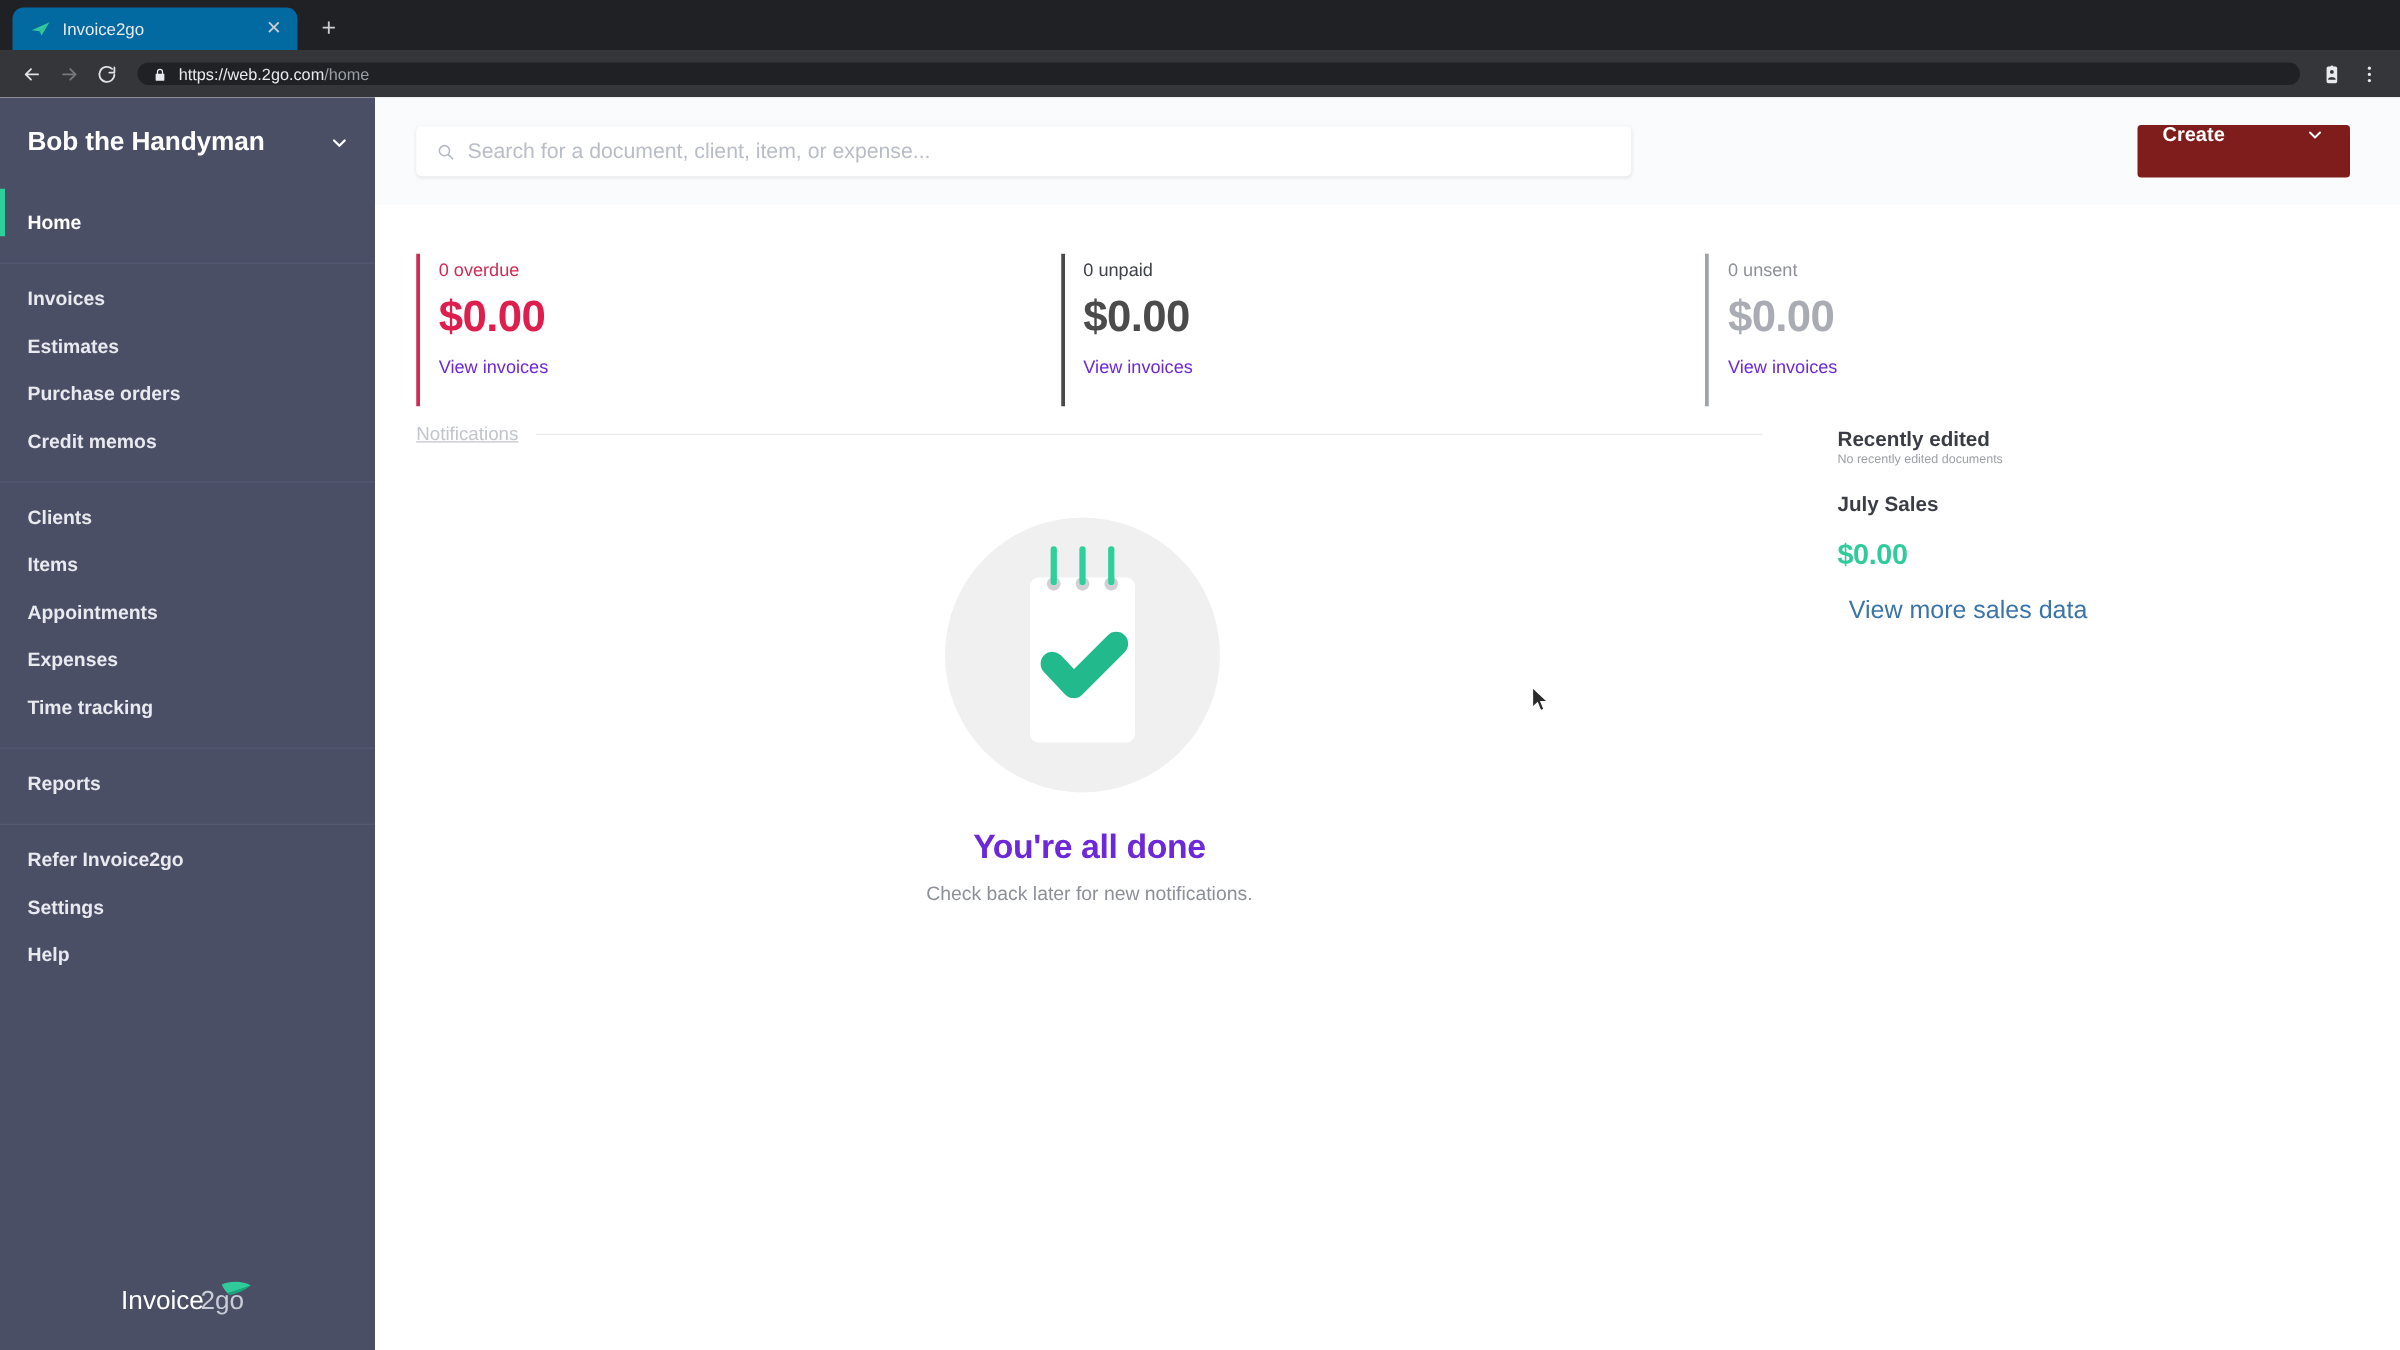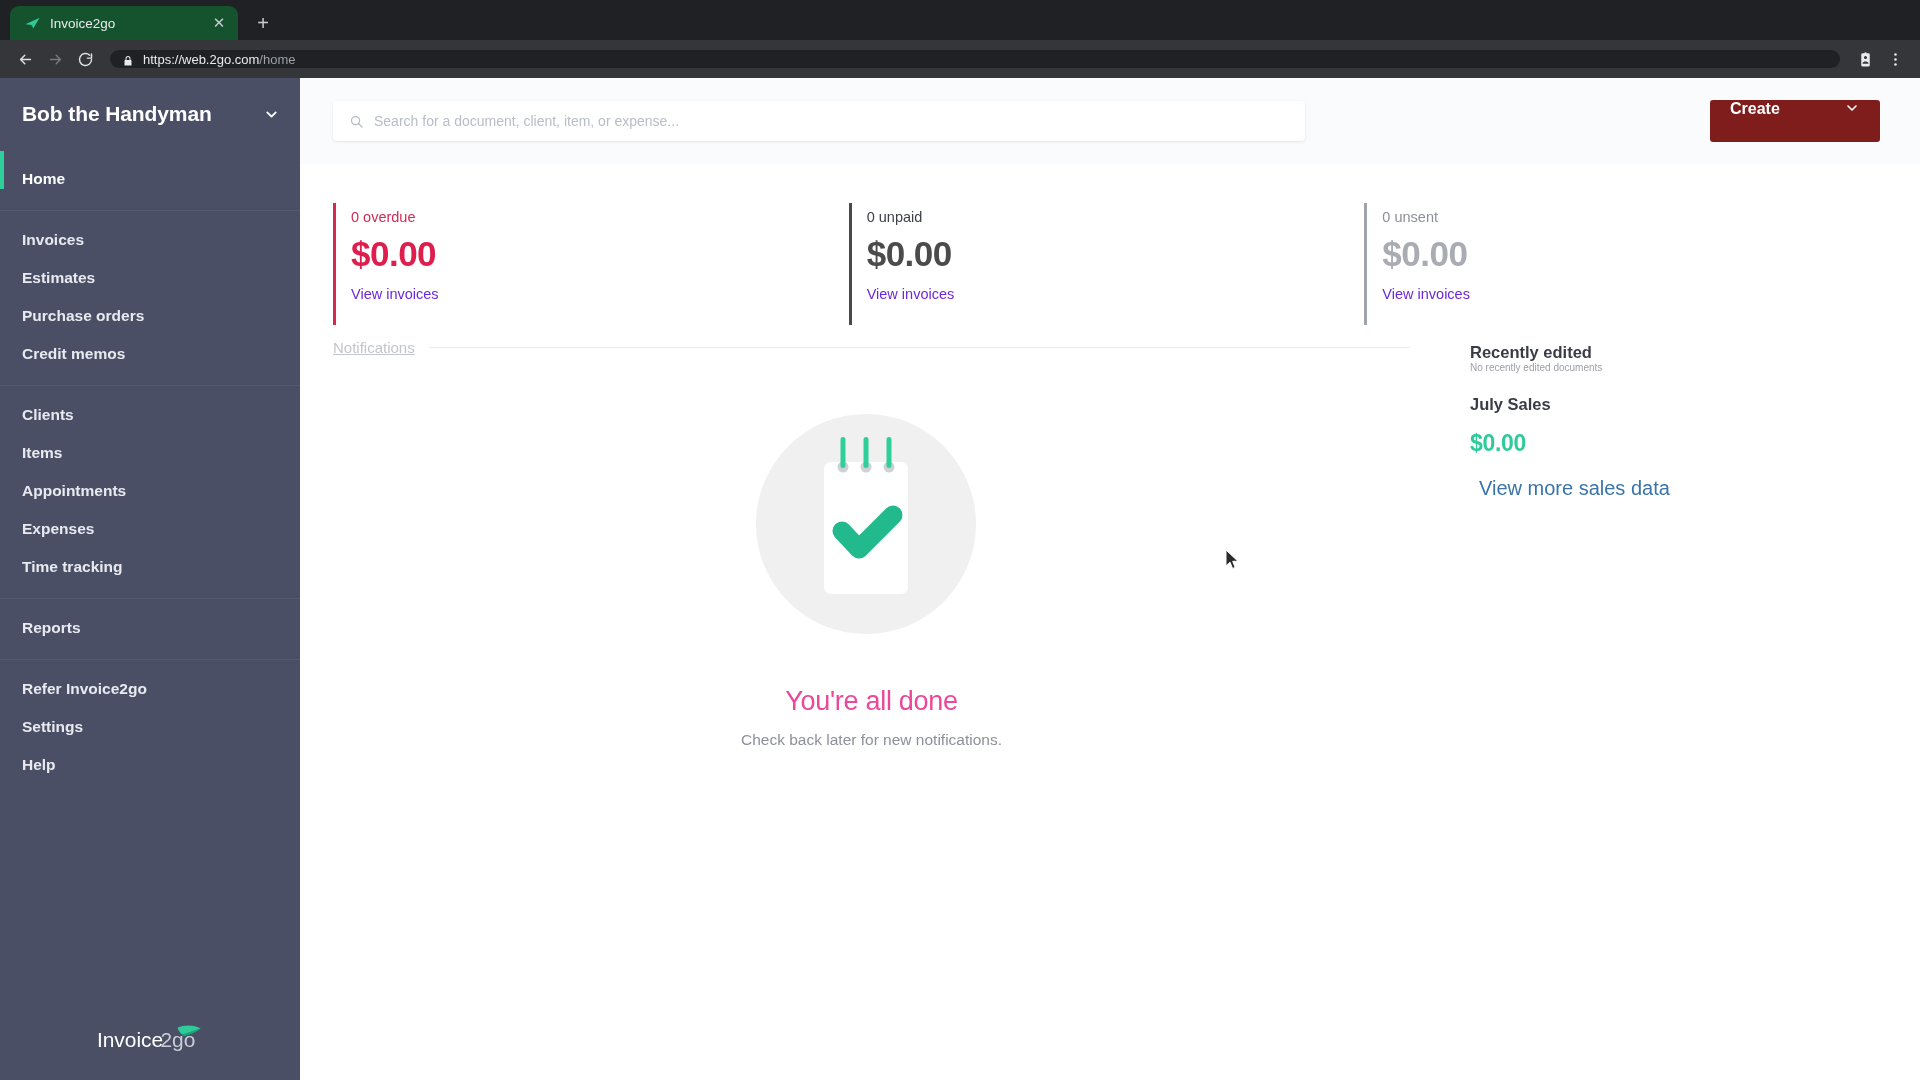--- a/index.html
+++ b/index.html
@@ -17,21 +17,21 @@
     height: 40px;
     background: #202124;
     display: flex;
     align-items: flex-end;
     padding-left: 10px;
     flex: 0 0 40px;
   }
   .tab {
     height: 34px;
     width: 228px;
-    background: #14532d;
+    background: #0369a1;
     border-radius: 9px 9px 0 0;
     display: flex;
     align-items: center;
     padding: 0 10px 0 14px;
     gap: 9px;
   }
   .tab-favicon { width: 17px; height: 17px; flex: 0 0 17px; display: block; }
   .tab-title {
     color: #e8eaed;
     font-size: 13.5px;
@@ -173,21 +173,21 @@
     align-items: center;
     padding: 0 16px;
     gap: 10px;
     box-shadow: 0 1px 3px rgba(30,40,60,0.10);
   }
   .search-icon { flex: 0 0 15px; width:15px; height:15px; color:#b6bac4; display:block; }
   .search-input {
     border: none; outline: none;
     flex: 1 1 auto;
     font-family: "Liberation Sans", sans-serif;
-    font-size: 14px;
+    font-size: 17px;
     color: #3c4257;
     background: transparent;
   }
   .search-input::placeholder { color: #b9bdc7; }
   .topbar-right { margin-left: auto; }
   .create-btn {
     width: 170px; height: 42px;
     background: #7f1d1d;
     border: none;
     border-radius: 3px;
@@ -246,24 +246,24 @@
   }
   .notif-head-label { font-size: 15px; color: #c2c5cb; white-space: nowrap; text-decoration: underline; }
   .notif-head-rule { flex: 1 1 auto; height: 1px; background: #e9ebee; }
 
   .empty-state {
     display: flex; flex-direction: column; align-items: center;
     padding-top: 48px;
   }
   .empty-illus { width: 268px; height: 250px; display:block; }
   .empty-title {
-    margin-top: 32px;
+    margin-top: 8px;
     font-size: 27px;
-    font-weight: normal;
-    color: #ec4899;
+    font-weight: bold;
+    color: #6d28d9;
     letter-spacing: -0.3px;
   }
   .empty-sub { margin-top: 14px; font-size: 15.5px; color: #8d9098; }
 
   .side-col { width: 440px; flex: 0 0 440px; padding: 18px 0 11px 30px; }
   .side-title { font-size: 16.5px; font-weight: bold; color: #3a3d46; }
   .side-empty { font-size: 10px; color: #9da0a8; }
   .side-subtitle { margin-top: 22px; font-size: 16.5px; font-weight: bold; color: #3a3d46; }
   .side-amount { margin-top: 16px; font-size: 23px; font-weight: bold; color: #2fcb9a; letter-spacing: -0.3px; }
   .side-link {

